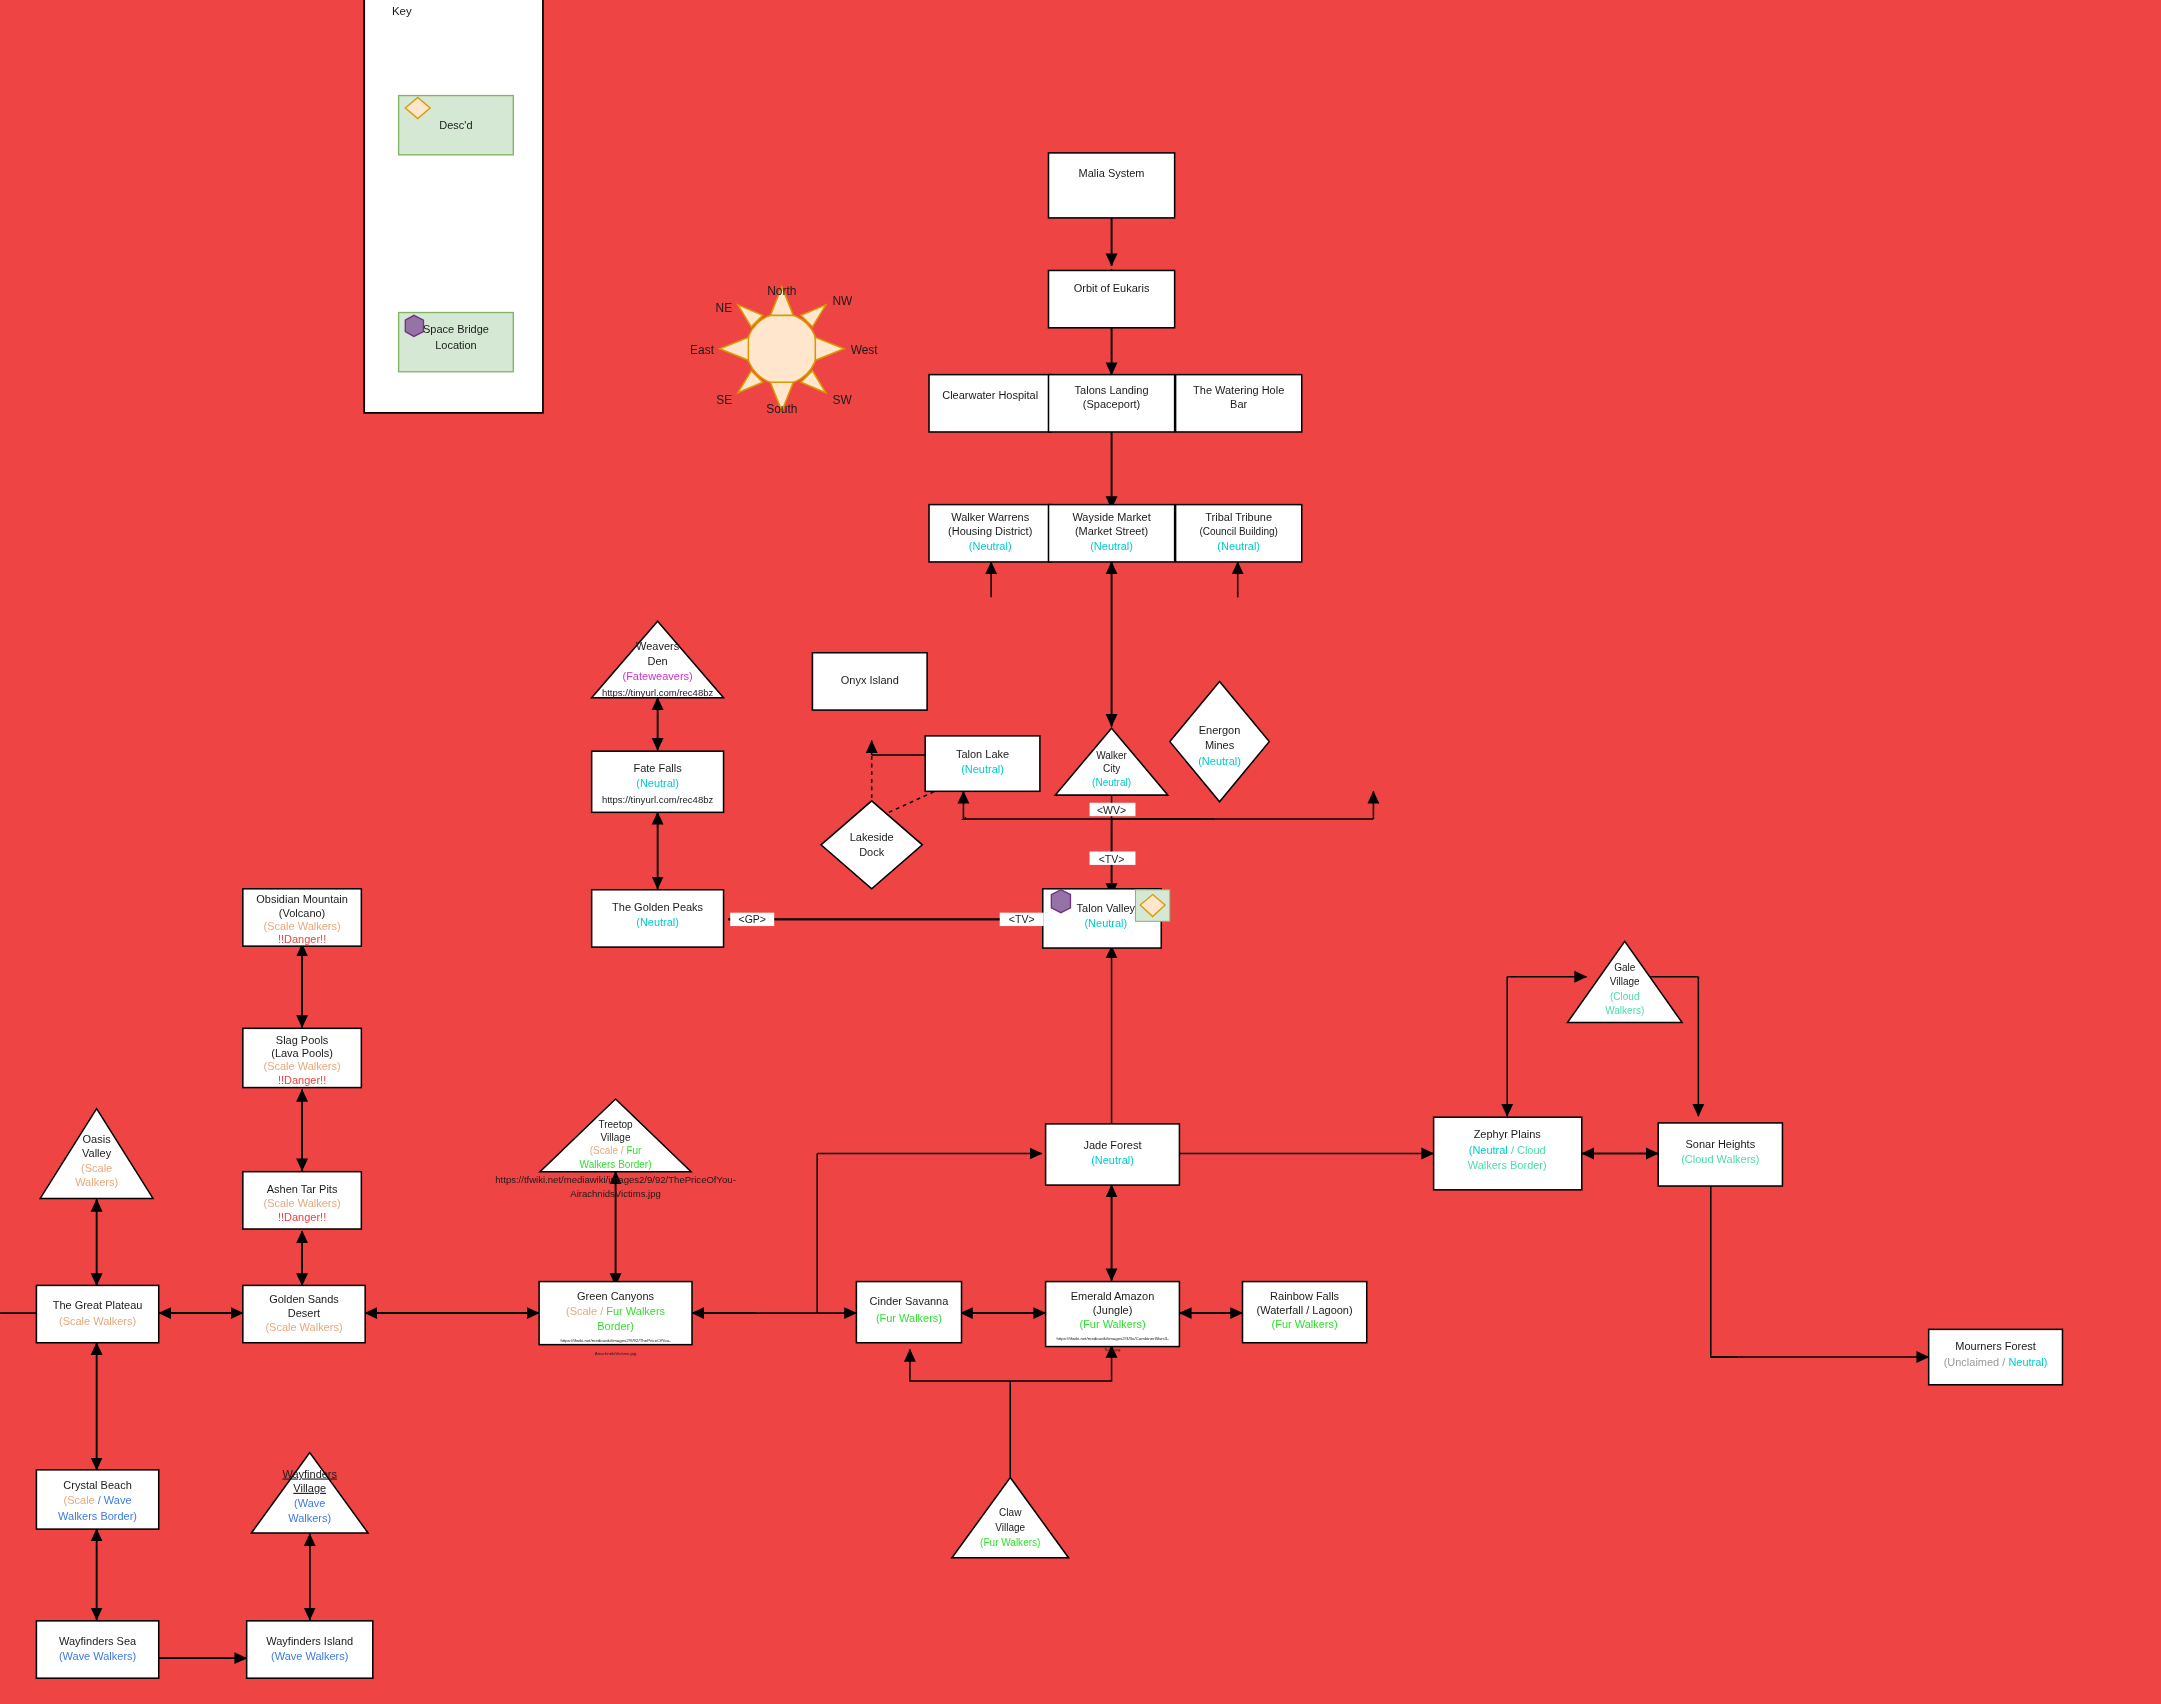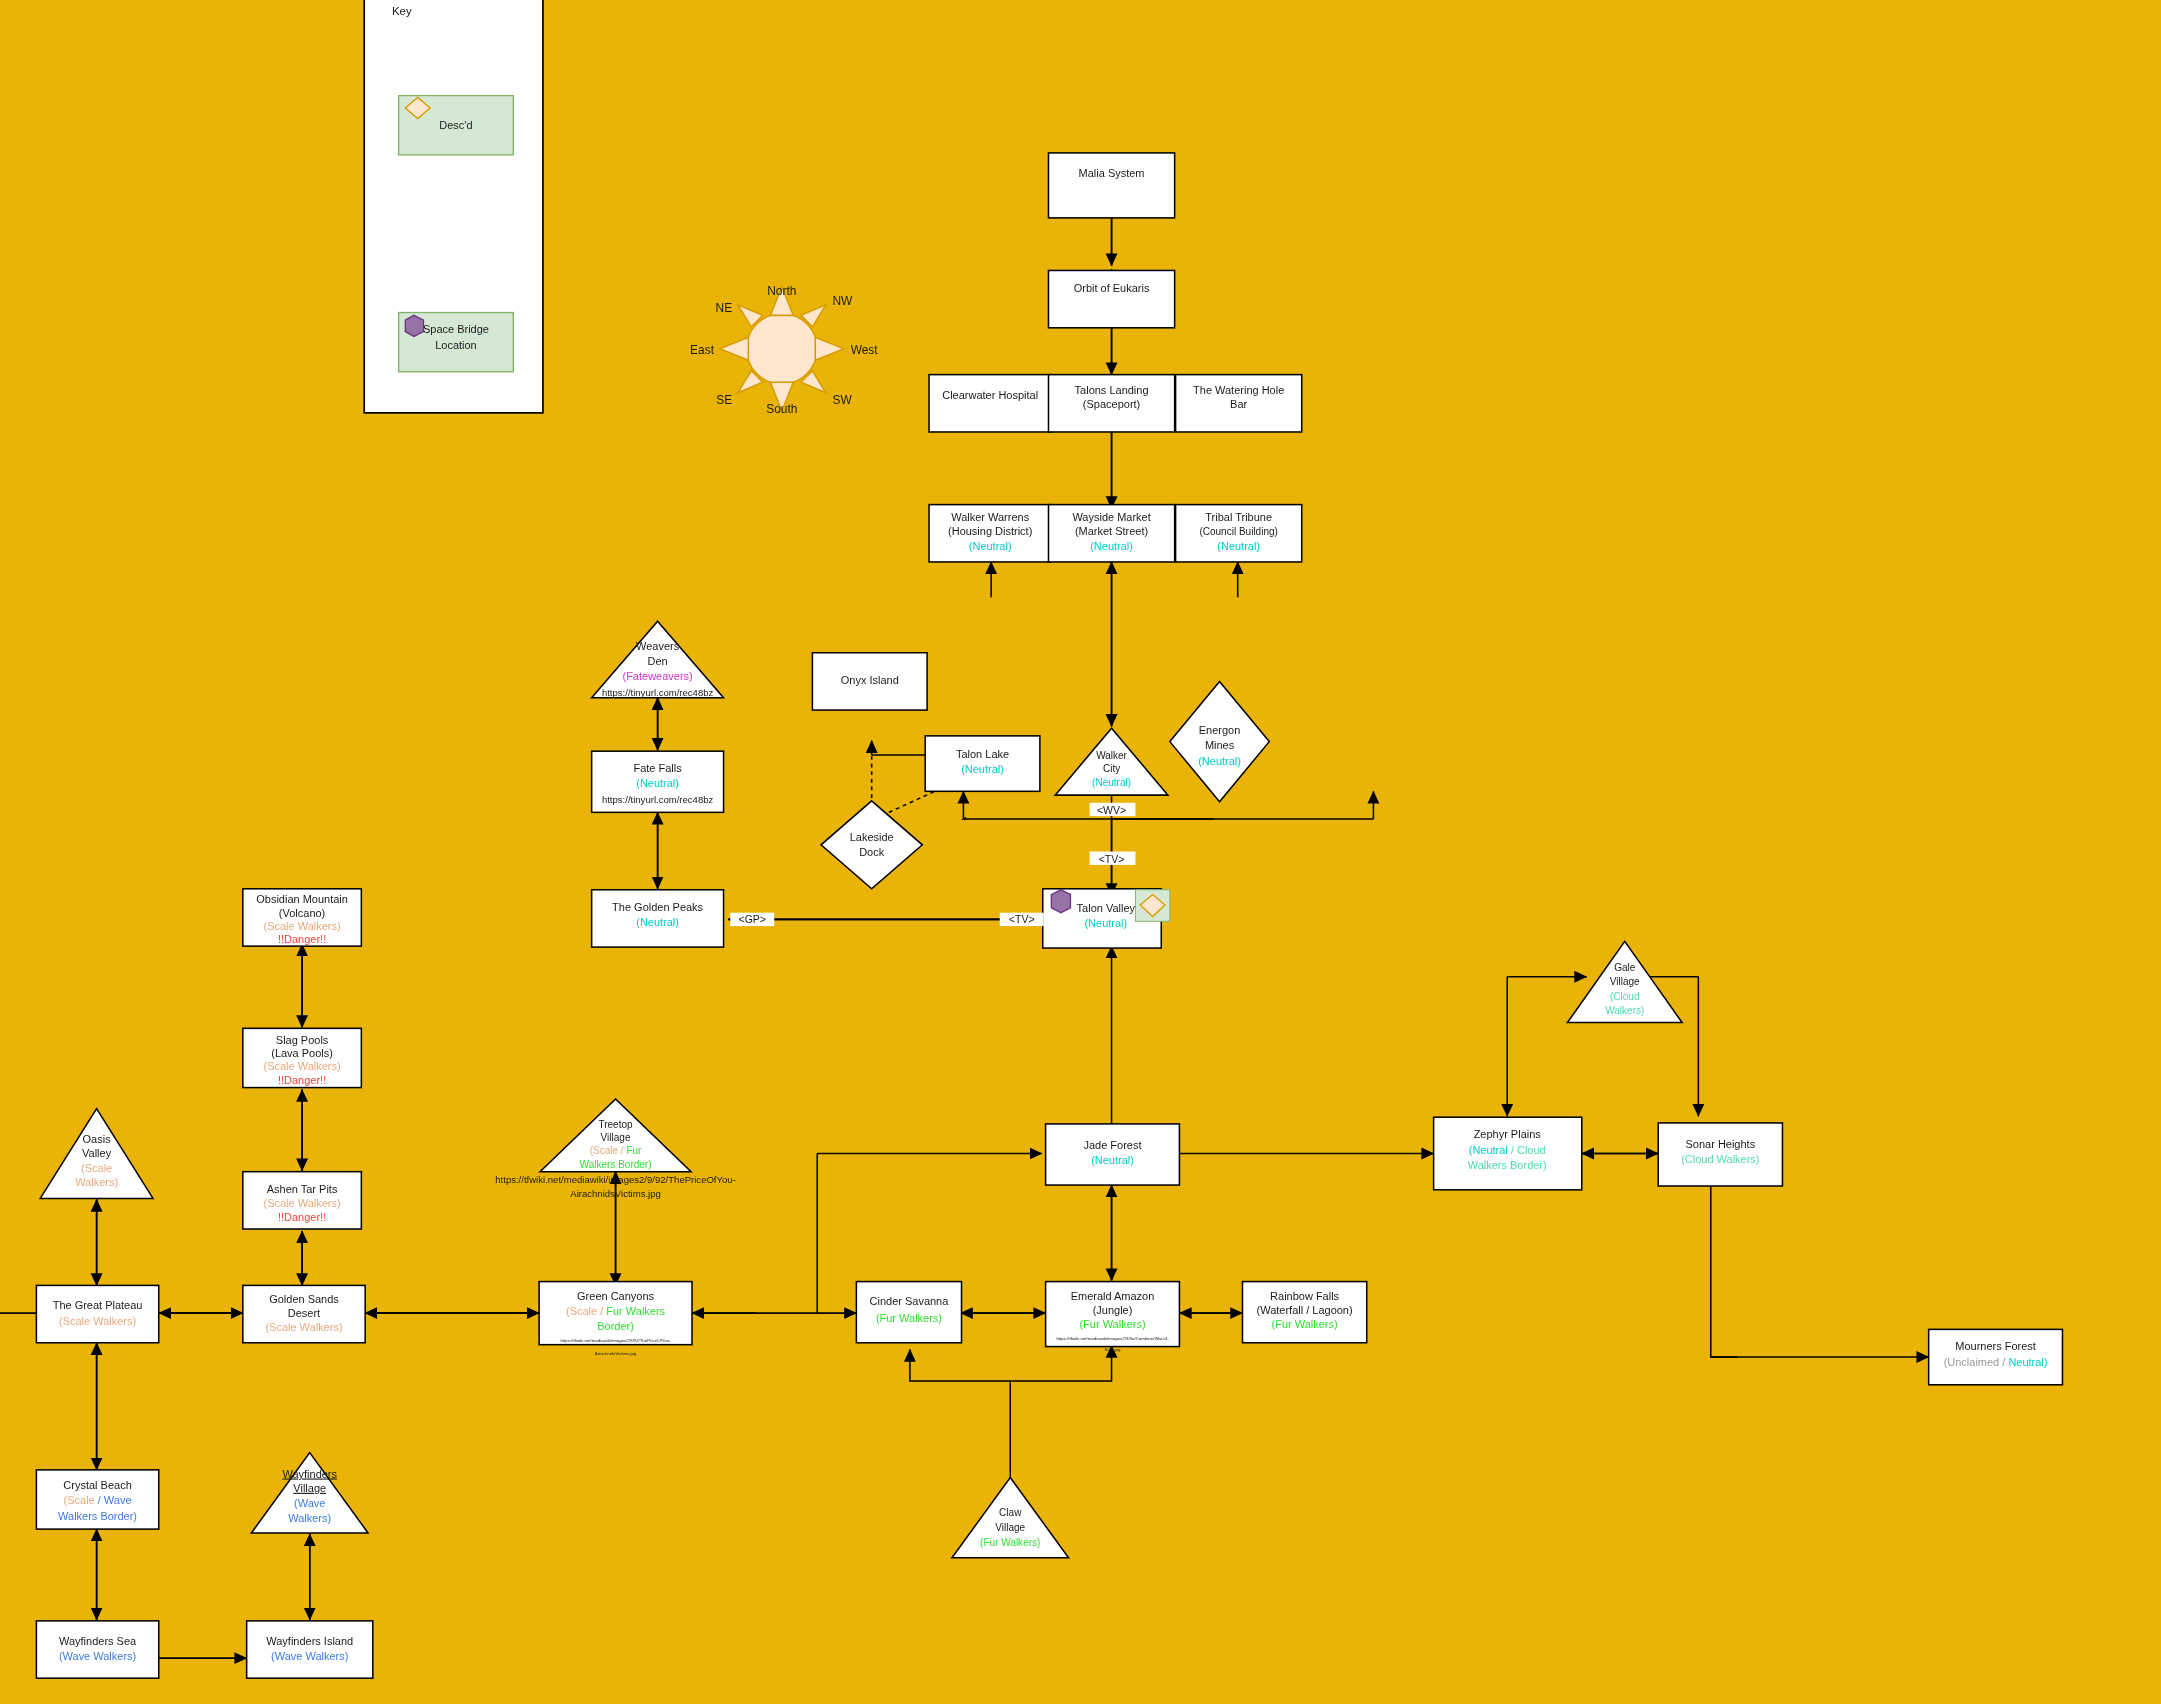--- a/index.html
+++ b/index.html
@@ -1,17 +1,17 @@
 <!DOCTYPE html>
 <html><head>
 <meta charset="utf-8">
 <style>
   html,body{margin:0;padding:0;background:#ffffff;}
   body{font-family:"Liberation Sans",sans-serif;}
-  #stage{position:relative;width:2161px;height:1704px;background:#eab308;overflow:hidden;}
+  #stage{position:relative;width:2161px;height:1704px;background:#ef4444;overflow:hidden;}
   svg{position:absolute;left:0;top:0;width:2161px;height:1704px;}
   .nodeText{font-family:"Liberation Sans",sans-serif;fill:#1a1a1a;}
   .shape{fill:#ffffff;stroke:#000000;stroke-width:1.6;}
   .keybox{fill:#d5e8d4;stroke:#82b366;stroke-width:1.4;}
   .keyframe{fill:#ffffff;stroke:#000000;stroke-width:1.8;}
   .sun{fill:#ffe6cc;stroke:#d79b00;stroke-width:1.6;}
   .edge{stroke:#000000;stroke-width:1.6;fill:none;}
   .edge-dash{stroke:#000000;stroke-width:1.6;fill:none;stroke-dasharray:4 4;}
   .hexd{fill:#9673a6;stroke:#6c3483;stroke-width:1.4;}
   .diamd{fill:#ffe6cc;stroke:#d79b00;stroke-width:1.4;}

